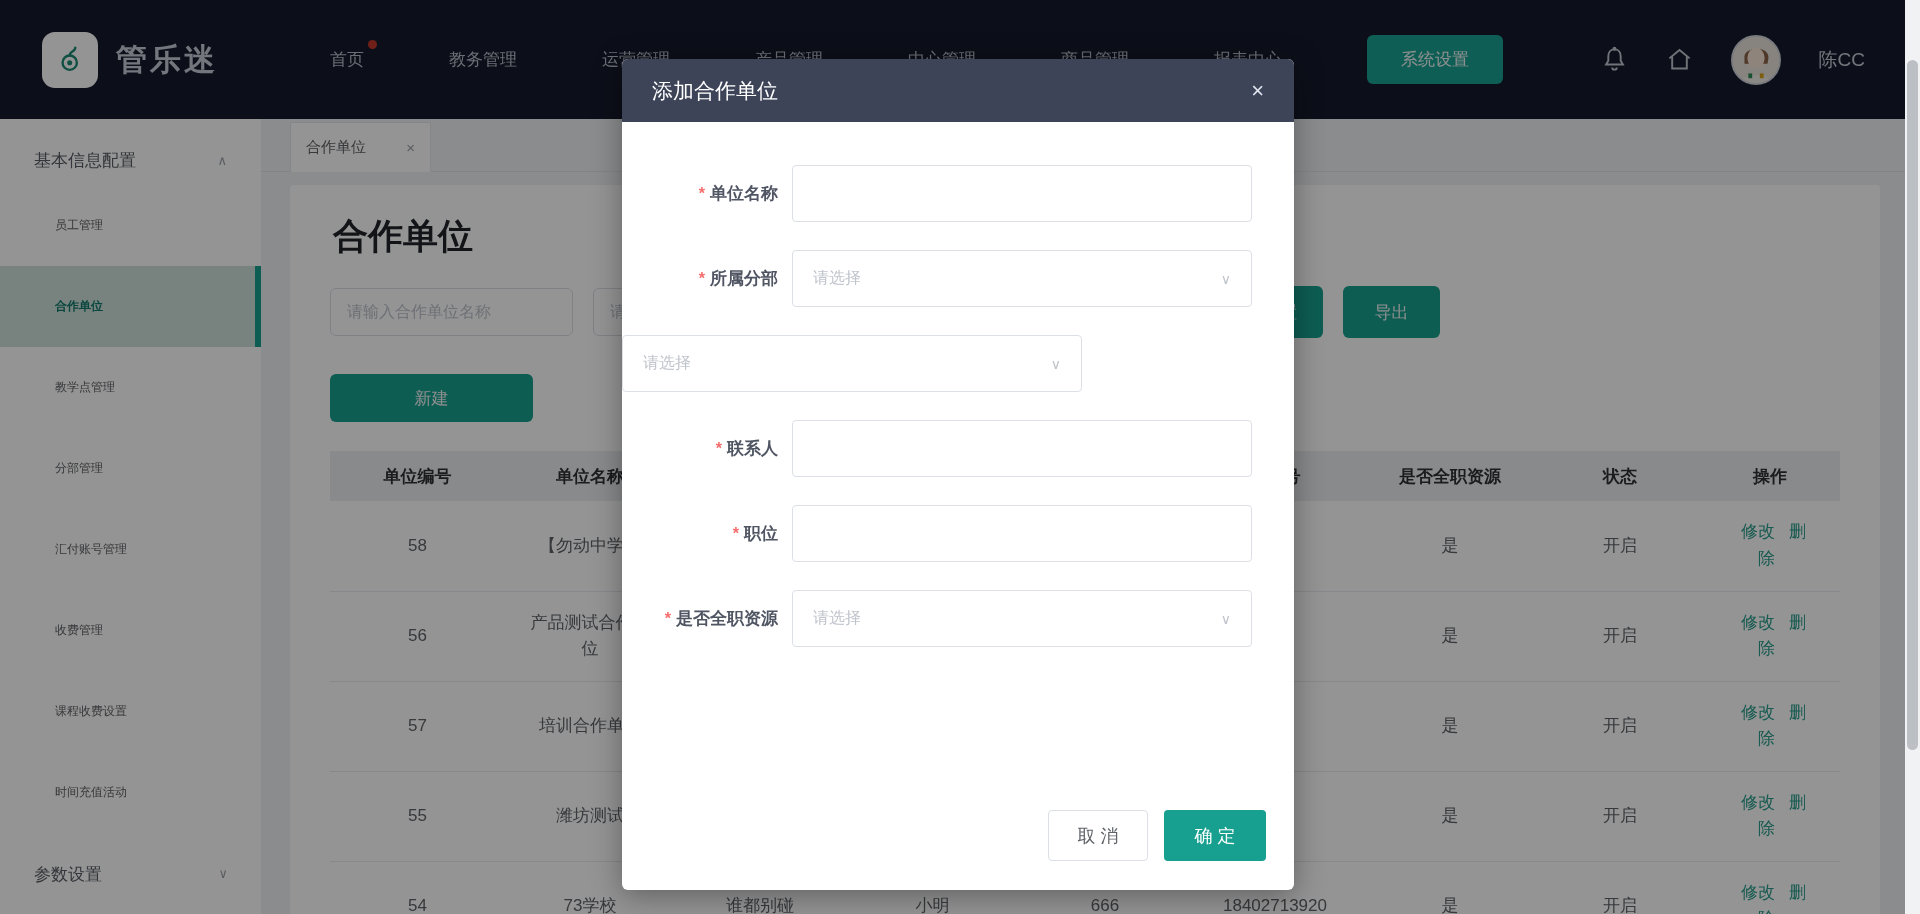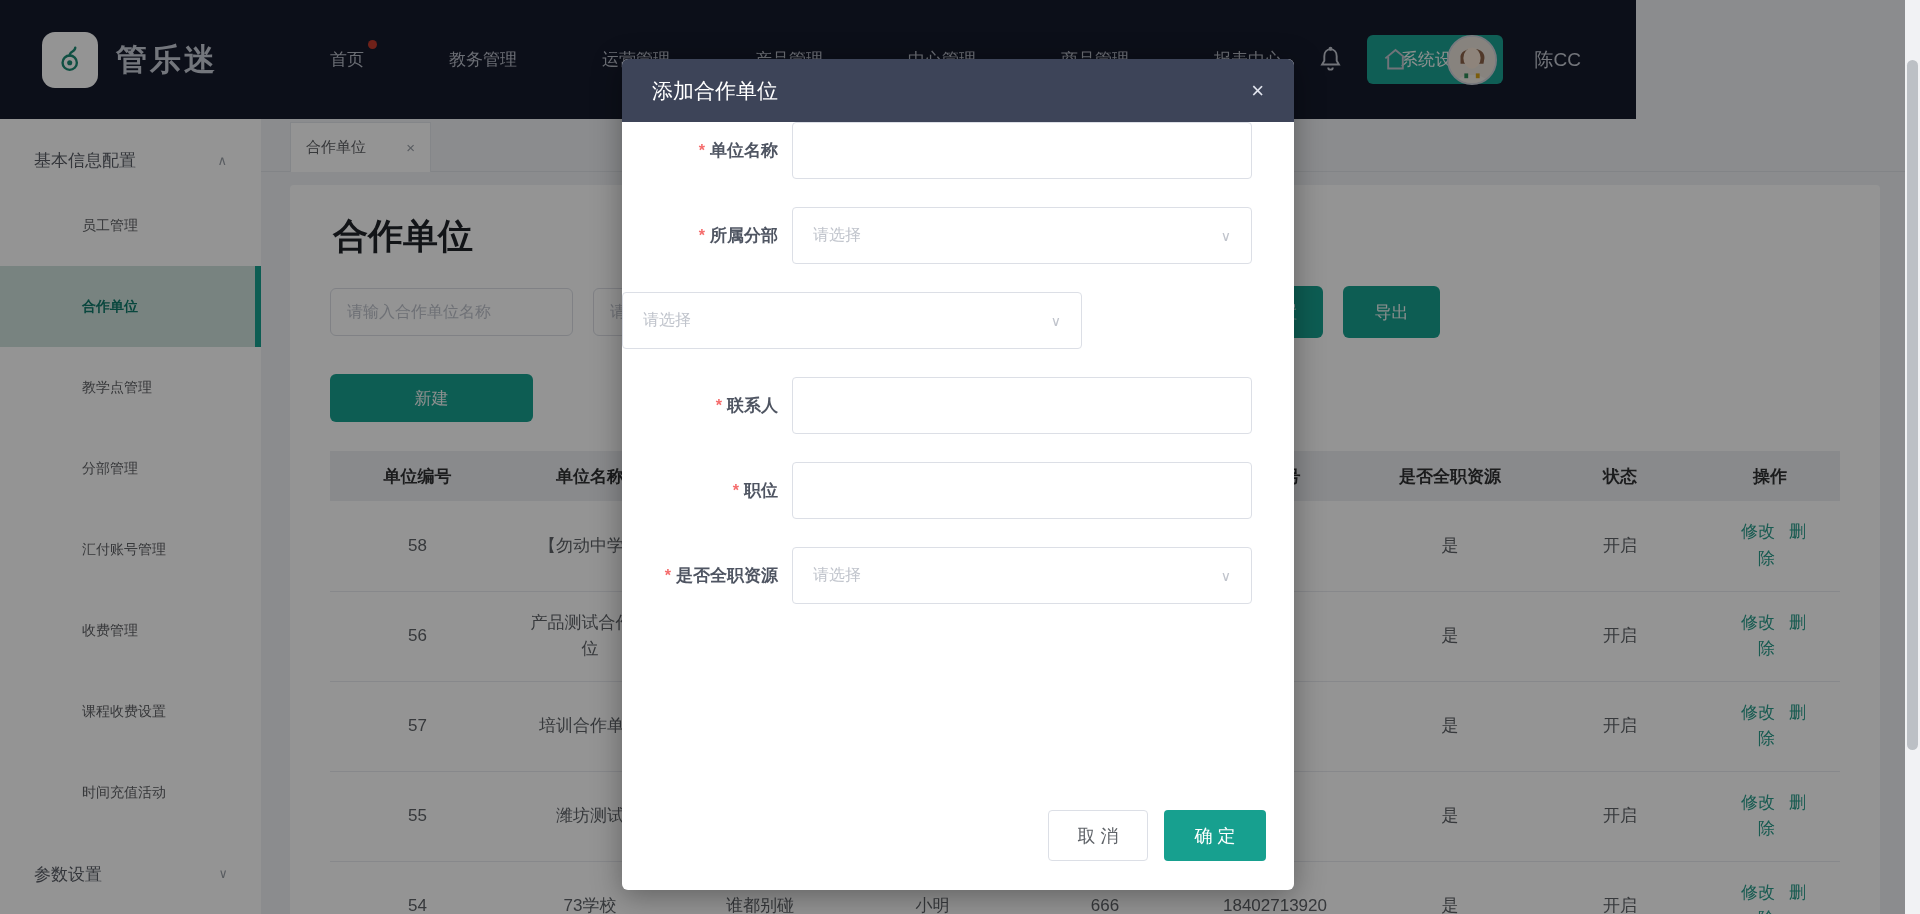--- a/index.html
+++ b/index.html
@@ -1,38 +1,38 @@
 <!DOCTYPE html>
 <html><head>
 <meta charset="utf-8">
 <style>
   * { margin:0; padding:0; box-sizing:border-box; }
   html,body { width:1920px; height:914px; overflow:hidden; font-family:"Liberation Sans",sans-serif; background:#f0f2f5; position:relative; }
 
   
-  .navbar { position:absolute; left:0; top:0; width:1636px; height:119px; background:#161b2c; z-index:1; }
+  .navbar { position:absolute; left:0; top:0; width:1920px; height:119px; background:#161b2c; z-index:1; }
   .brand { position:absolute; left:42px; top:0; height:119px; display:flex; align-items:center; gap:18px; }
   .brand-box { width:56px; height:56px; border-radius:13px; background:#ffffff; display:flex; align-items:center; justify-content:center; }
   .brand-name { font-size:31px; color:#c7cbd6; letter-spacing:3px; font-weight:bold; }
   .nav-items { position:absolute; left:330px; top:0; height:119px; display:flex; align-items:center; gap:85px; }
   .nav-item { font-size:17px; color:#b9bdc9; cursor:pointer; position:relative; white-space:nowrap; }
   .nav-dot { position:absolute; top:-8px; right:-13px; width:9px; height:9px; border-radius:50%; background:#c0392b; }
   .nav-item.active { background:#1ba393; color:#f2f6f5; padding:13px 34px; border-radius:6px; }
   .nav-right { position:absolute; right:55px; top:0; height:119px; display:flex; align-items:center; gap:38px; }
   .nav-icon { width:27px; height:27px; }
   .avatar { width:50px; height:50px; border-radius:50%; border:2px solid #cfd3da; overflow:hidden; background:#ece7e1; }
   .user-name { font-size:19px; color:#c6cad4; }
 
   
   .sidebar { position:absolute; left:0; top:119px; width:261px; bottom:0; background:#ffffff; z-index:1; }
   .side-group { height:50px; display:flex; align-items:center; justify-content:space-between; padding:0 34px; font-size:17px; color:#5a5e66; cursor:pointer; }
   .side-group.first { margin-top:16px; }
   .side-group.second { margin-top:16px;font-family:Liberation Mono, monospace; }
   .chev { color:#9aa0a8; font-size:13px; }
-  .side-item { height:81px; line-height:81px; padding-left:82px; font-size:14px; color:#606266; cursor:pointer; position:relative; }
+  .side-item { height:81px; line-height:81px; padding-left:55px; font-size:12px; color:#606266; cursor:pointer; position:relative; }
   .side-item.active { background:#cfe2dd; color:#117a6b; font-weight:bold; }
   .side-item.active::after { content:""; position:absolute; right:0; top:0; width:6px; height:100%; background:#17a08f; }
 
   
   .content { position:absolute; left:261px; top:119px; right:0; bottom:0; background:#f0f2f5; z-index:1; }
   .tabbar { height:53px; border-bottom:1px solid #e0e3e8; position:relative; }
   .tab { position:absolute; left:29px; top:3px; width:141px; height:50px; background:#ffffff; border:1px solid #e4e7ed; border-bottom:none; display:flex; align-items:center; justify-content:space-between; padding:0 15px; }
   .tab-label { font-size:15px; color:#606266; }
   .tab-close { font-size:15px; color:#9aa0a8; cursor:pointer; }
   .card { position:absolute; left:29px; top:66px; width:1590px; height:800px; background:#ffffff; border-radius:4px; }
@@ -51,21 +51,21 @@
   .grid th { height:50px; background:#eceef1; font-size:17px; color:#303133; font-weight:bold; text-align:center; }
   .grid td { height:90px; text-align:center; font-size:17px; color:#5f6368; border-bottom:1px solid #e8ebf0; padding:0 24px; line-height:1.55; word-break:break-all; }
   .op-link { color:#2a9d8c; cursor:pointer; margin:8px 7px; }
 
   
   .overlay { position:absolute; inset:0; background:rgba(0,0,0,0.42); z-index:50; }
   .modal { position:absolute; left:622px; top:59px; width:672px; height:831px; background:#ffffff; border-radius:6px; box-shadow:0 6px 30px rgba(0,0,0,.35); z-index:60; }
   .modal-header { height:63px; background:#3d4458; border-radius:6px 6px 0 0; display:flex; align-items:center; justify-content:space-between; padding:0 30px; }
   .modal-title { color:#ffffff; font-size:21px; }
   .modal-close { color:#e2e5ee; font-size:22px; cursor:pointer; line-height:1; }
-  .modal-body { }
+  .modal-body { padding-top:43px; }
   .field-row { display:flex; margin-bottom:28px; }
   .field-label { width:170px; text-align:right; padding-right:14px; line-height:57px; font-size:17px; color:#4f5562; font-weight:600; white-space:nowrap; }
   .req { color:#f56c6c; margin-right:5px; font-size:16px; }
   .ctl { width:460px; height:57px; border:1px solid #dcdfe6; border-radius:4px; background:#fff; }
   .ctl.select { display:flex; align-items:center; justify-content:space-between; padding:0 20px; font-size:16px; color:#c0c4cc; }
   .ctl-chev { color:#c0c4cc; font-size:14px; }
   .modal-btn { position:absolute; height:51px; border-radius:4px; font-size:18px; cursor:pointer; font-family:"Liberation Sans",sans-serif; }
   .modal-btn.cancel { left:426px; top:751px; width:100px; background:#ffffff; border:1px solid #dcdfe6; color:#5f6368; }
   .modal-btn.confirm { left:542px; top:751px; width:102px; background:#17a08f; border:none; color:#ffffff; }
 

